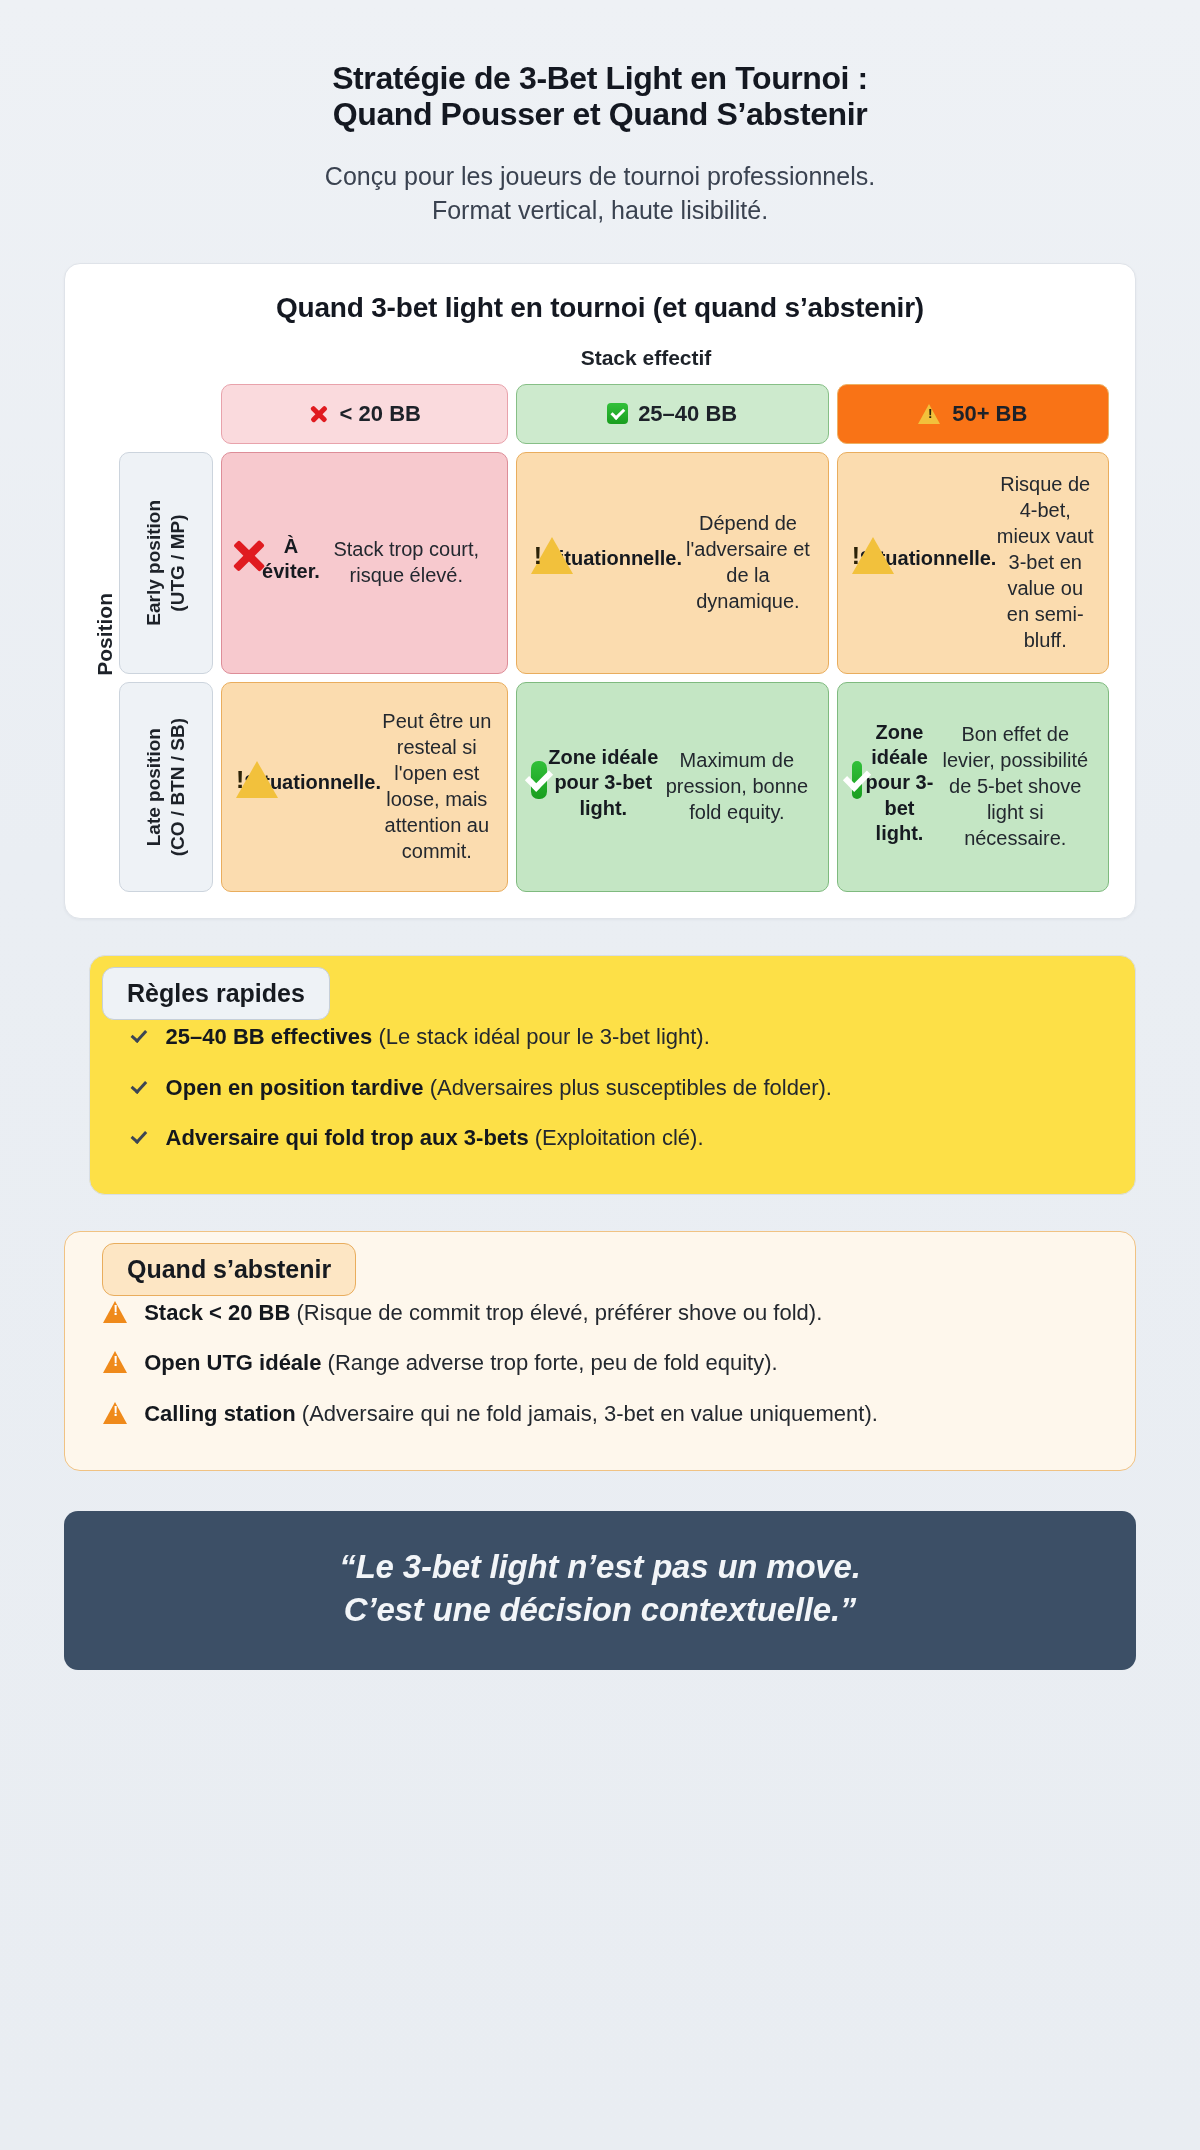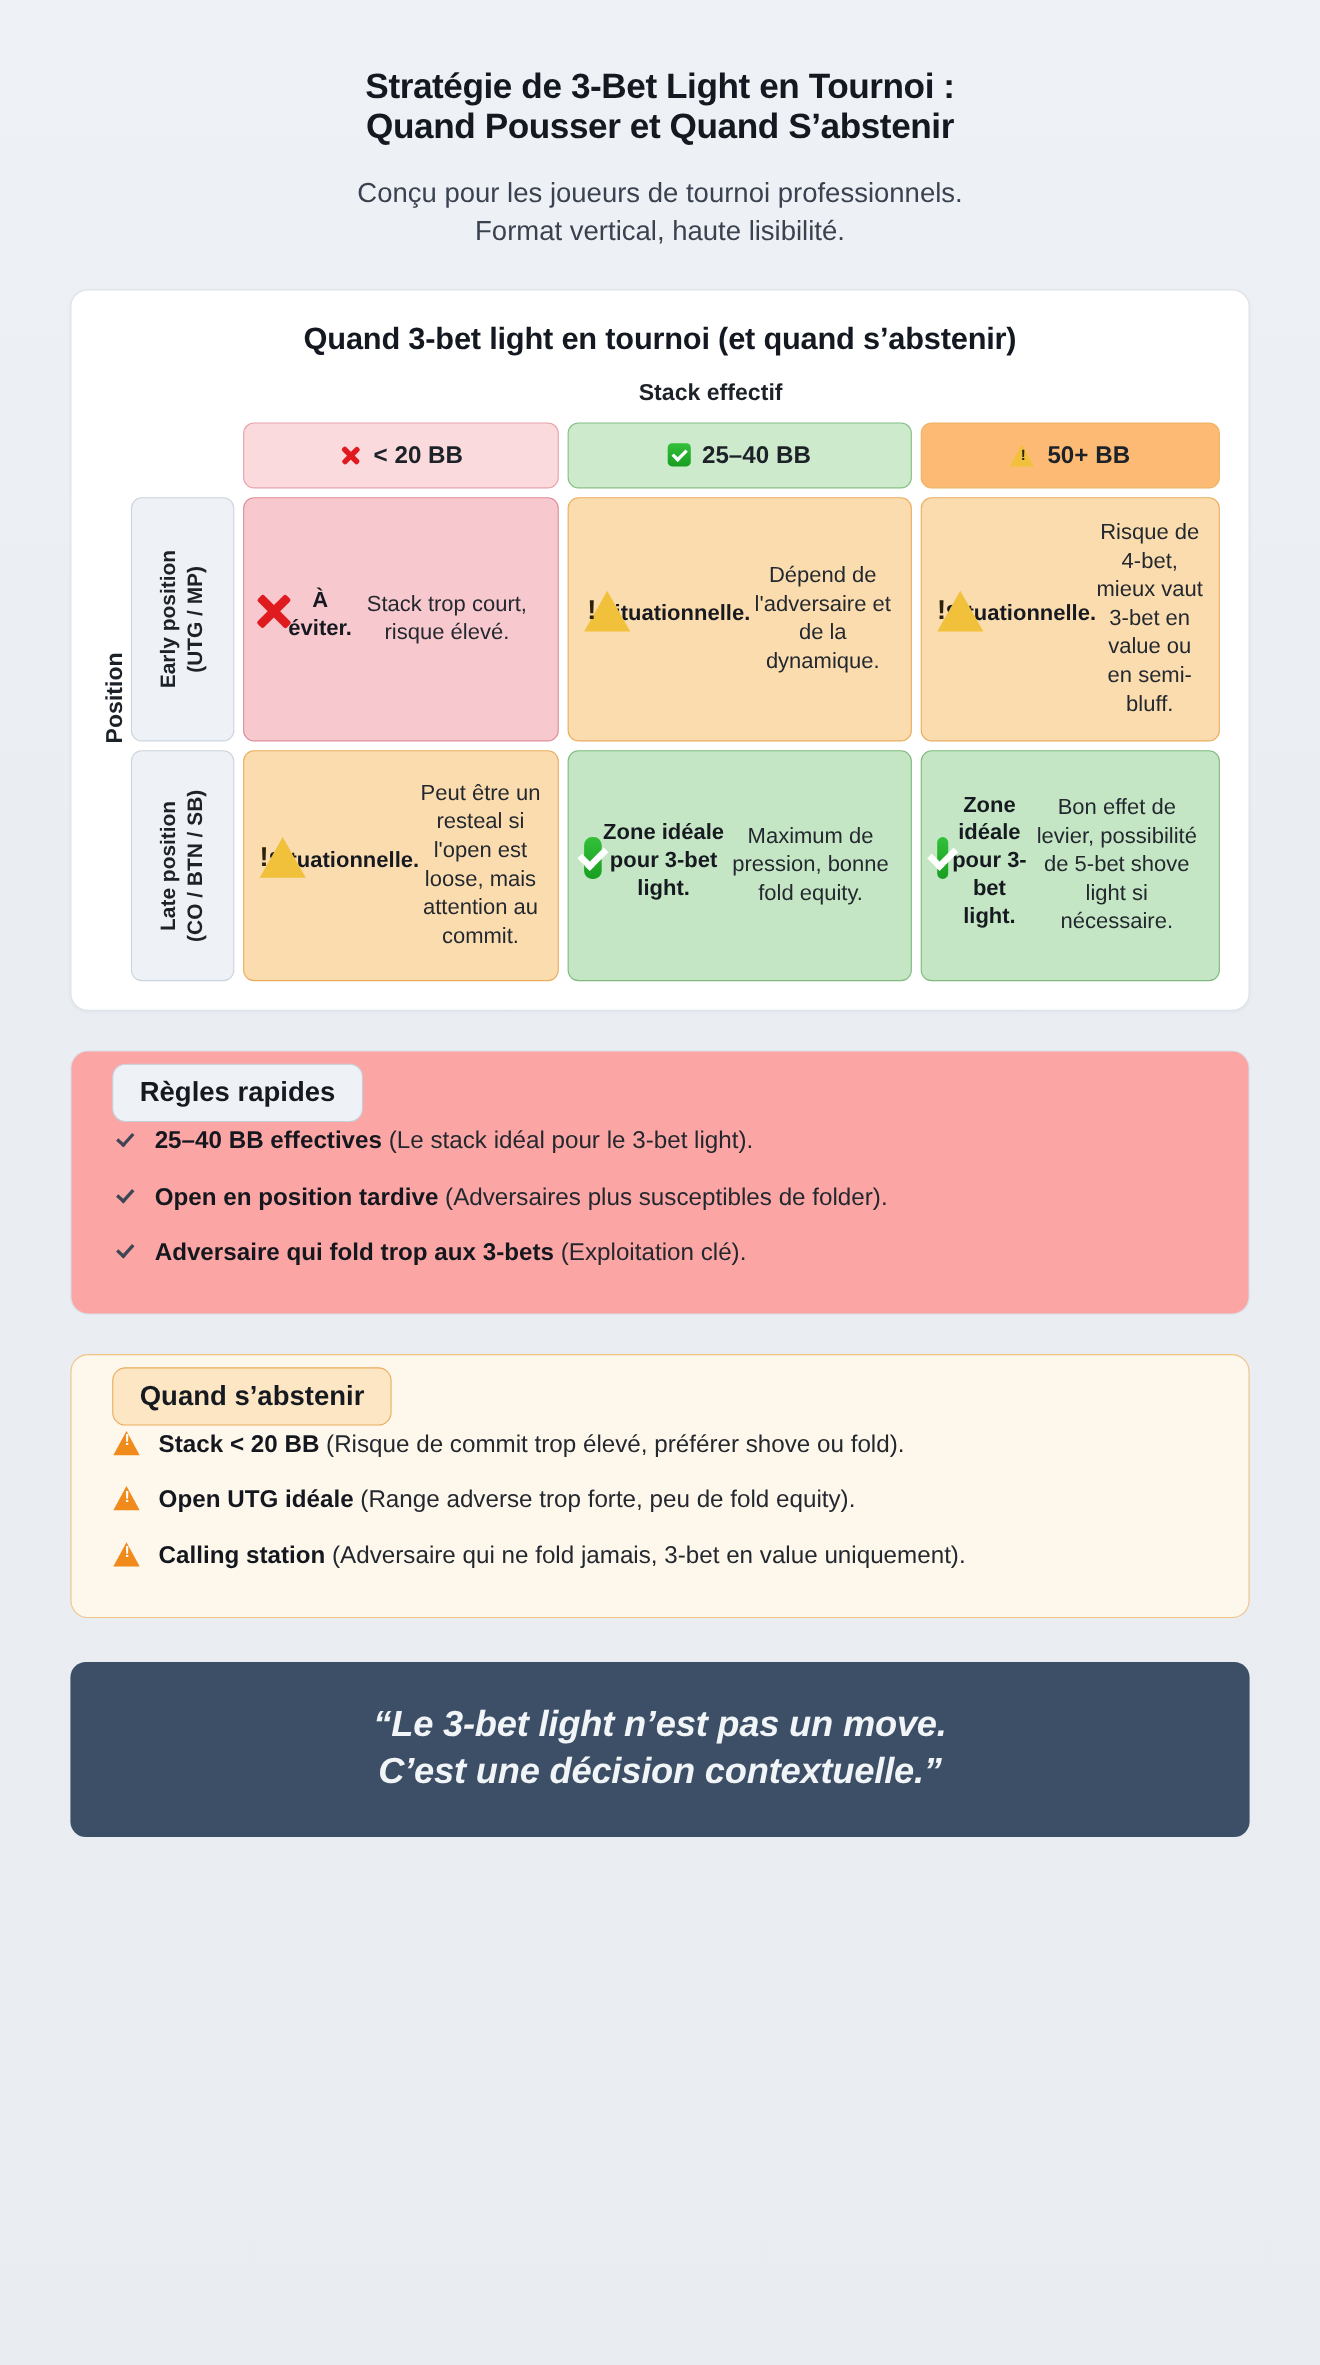--- a/index.html
+++ b/index.html
@@ -105,21 +105,21 @@
     font-size: 22px;
     font-weight: 600;
     display: flex;
     align-items: center;
     justify-content: center;
     gap: 10px;
     white-space: nowrap;
   }
   .col-head.red    { background:#fadadd; border:1px solid #e8a2ab; color:#1d2229; }
   .col-head.green  { background:#cdeacd; border:1px solid #86bf86; color:#1d2229; }
-  .col-head.orange { background:#fdba74; border:1px solid #edb264; color:#1d2229; }
+  .col-head.orange { background:#f97316; border:1px solid #edb264; color:#1d2229; }
 
   .row-head {
     background: #eef2f6;
     border: 1px solid #ccd4dd;
     border-radius: 10px;
     display: flex;
     align-items: center;
     justify-content: center;
     padding: 10px 4px;
   }
@@ -221,21 +221,21 @@
     margin-top: 12px;
   }
   .panel-tab.grey   { background:#eef2f6; border:1px solid #c6cfd9; }
   .panel-tab.orange { background:#fde6c4; border:1px solid #e9ad5d; }
 
   .panel {
     margin-top: 25px;
     border-radius: 16px;
     padding: 56px 38px 30px 38px;
   }
-  .panel.grey   { background:#fca5a5; border:1px solid #d8dee6; }
+  .panel.grey   { background:#fde047; border:1px solid #d8dee6;margin-left:25px; }
   .panel.orange { background:#fef7ec; border:1px solid #f0c283; }
 
   .bullet {
     display: flex;
     align-items: flex-start;
     gap: 16px;
     padding: 11px 0;
     font-size: 22px;
     line-height: 1.3;
     color: #23282f;

